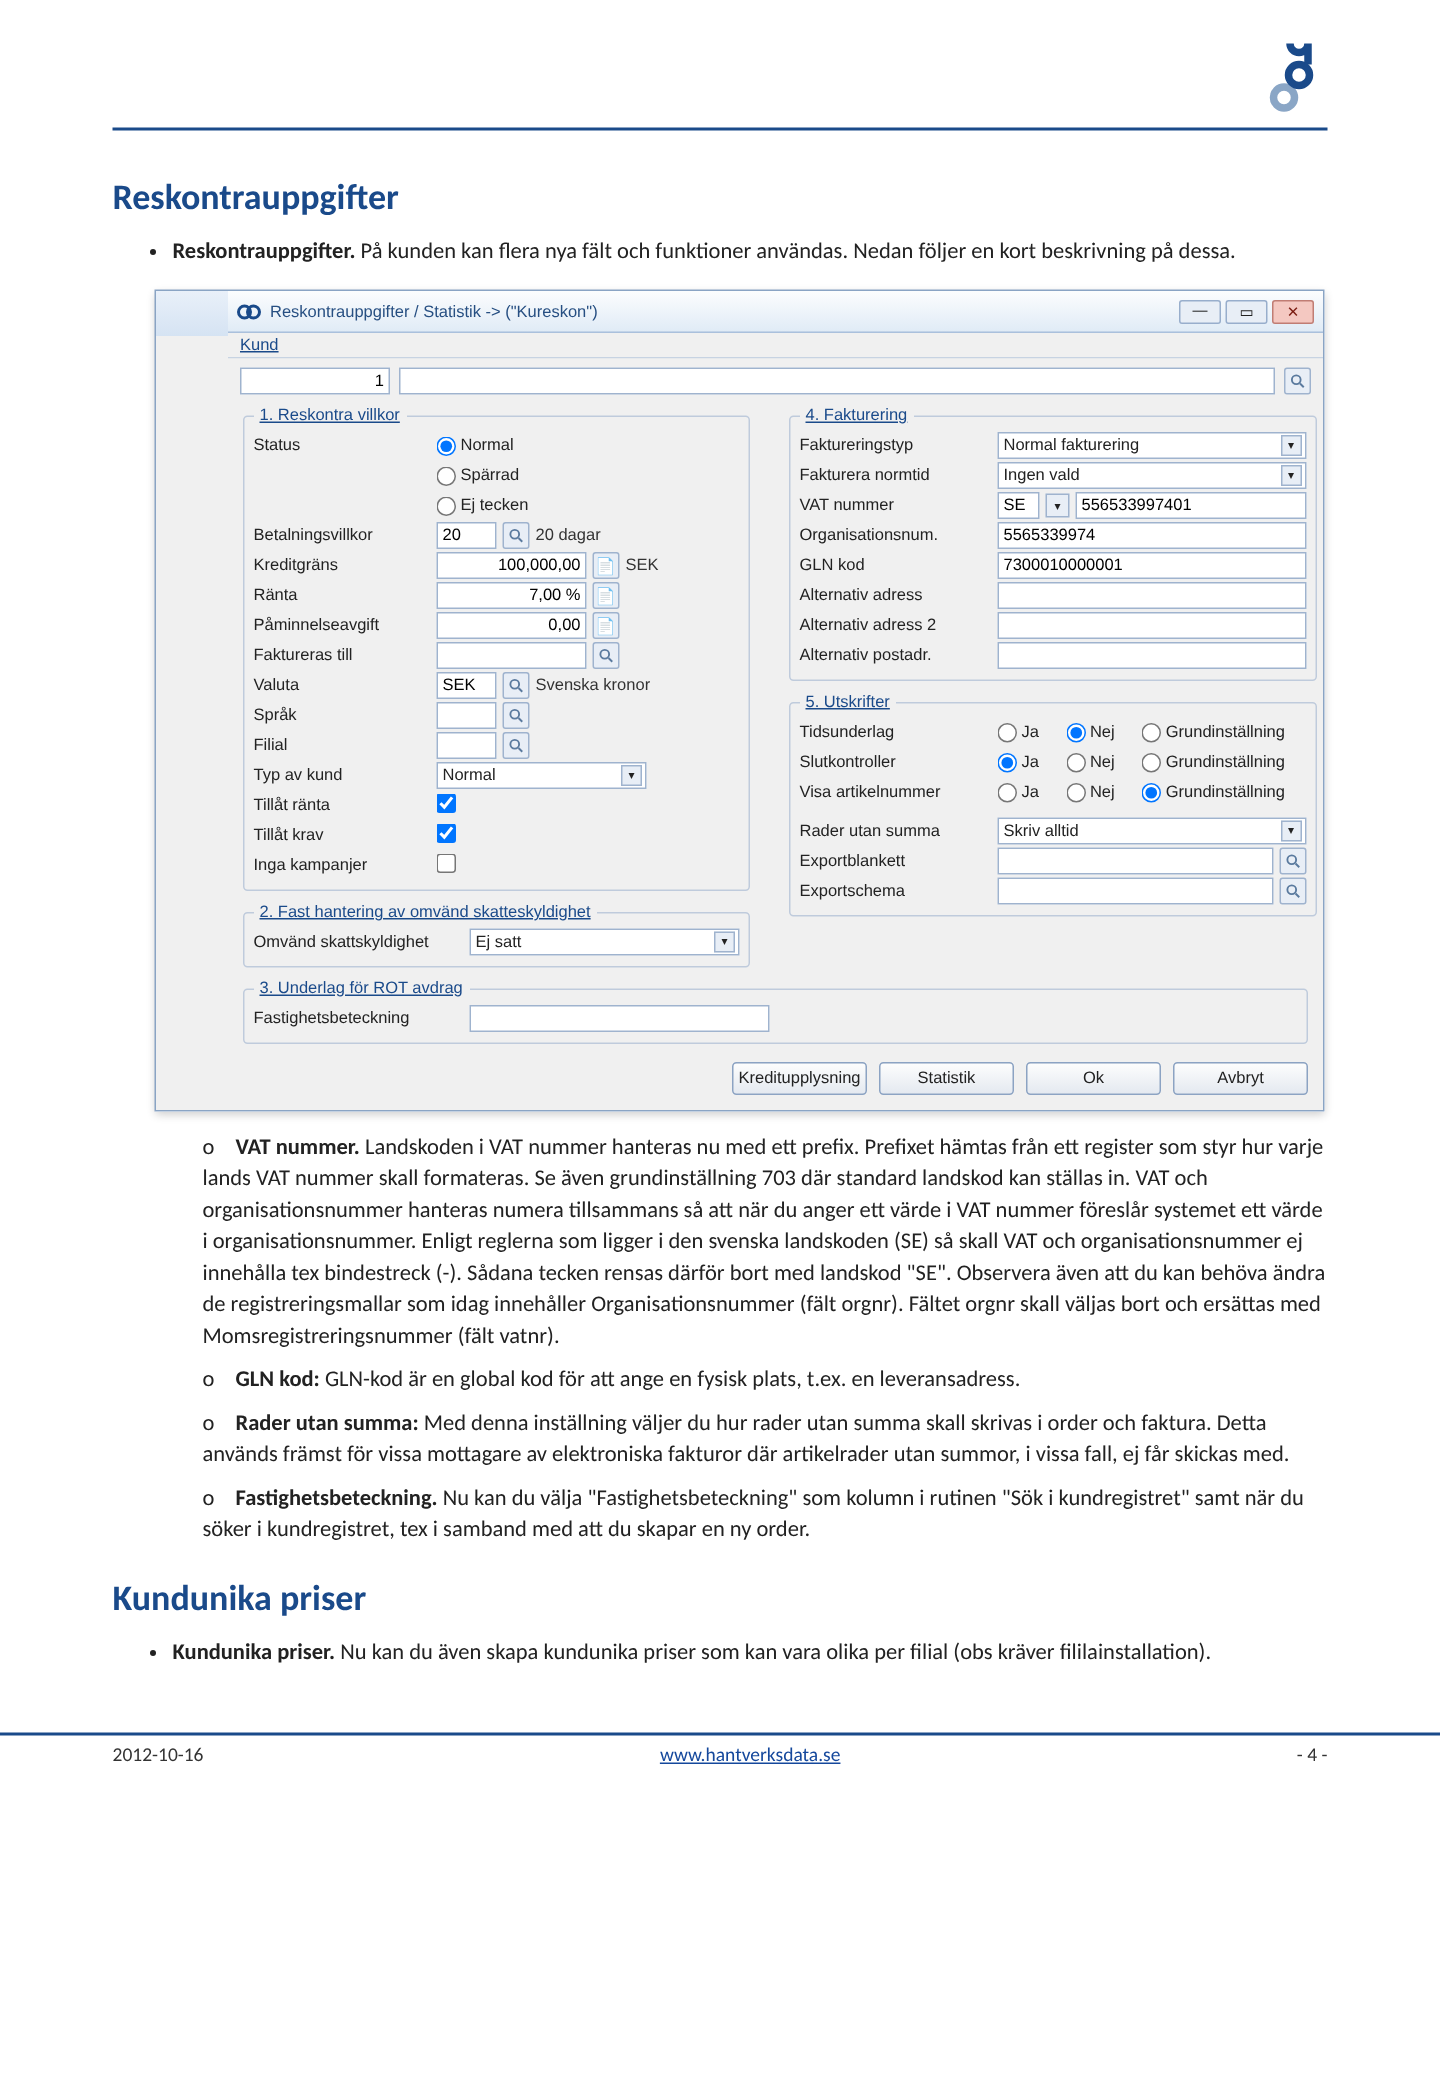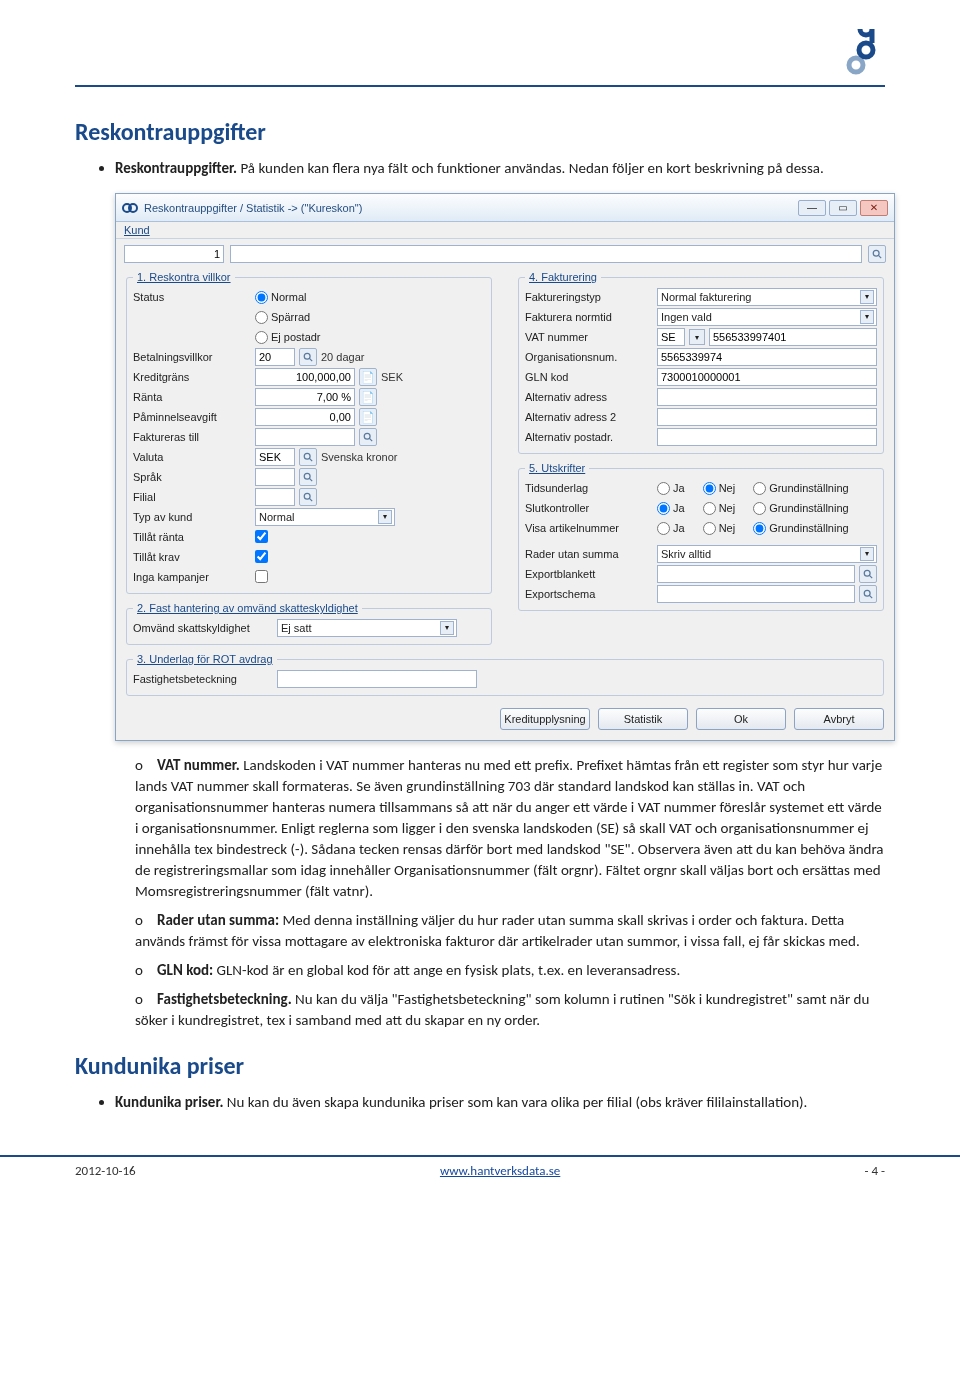--- a/index.html
+++ b/index.html
@@ -41,28 +41,29 @@
   ul.bullets li { margin-bottom: 6px; line-height: 1.4; }
   ol.sublist {
     list-style: none;
     padding-left: 60px;
     margin-top: 10px;
   }
   ol.sublist li { margin-bottom: 8px; line-height: 1.4; }
   ol.sublist li .marker { display: inline-block; width: 22px; }
   .b { font-weight: bold; }
   .screenshot {
-    margin: 14px 0 14px 40px;
+    margin: 14px 0 14px 28px;
     width: 780px;
     border: 1px solid #8aa4c4;
     background: linear-gradient(#e9f0f9, #d5e3f3 30px, #f0f0f0 30px);
     font-family: "Segoe UI", Tahoma, sans-serif;
     font-size: 11px;
     color: #222;
     box-shadow: 0 2px 6px rgba(0,0,0,0.2);
+    padding-left: 48px;
   }
   .title-bar {
     height: 28px;
     display: flex;
     align-items: center;
     padding: 0 6px;
     background: linear-gradient(#fcfdfe, #e0ebf6);
     border-bottom: 1px solid #aac0dc;
   }
   .title-icon {
@@ -248,21 +249,21 @@
               <span class="lbl"></span>
             <label class="radio">
                 <input type="radio" style="">
                 <span>Spärrad</span>
               </label>
           </div>
           <div class="row">
               <span class="lbl"></span>
             <label class="radio">
                 <input type="radio" style="">
-                <span>Ej postadr</span>
+                <span>Ej tecken</span>
               </label>
           </div>
           <div class="row">
             <span class="lbl">Betalningsvillkor</span>
             <input class="txt-input w40" value="20" style="">
             <span class="lookup-btn">
                 <svg viewBox="0 0 12 12">
                   <circle cx="5" cy="5" r="3.5" fill="none" stroke="#5a7a9e" stroke-width="1.5"></circle>
                   <line x1="8" y1="8" x2="11" y2="11" stroke="#5a7a9e" stroke-width="1.5"></line>
                 </svg>
@@ -495,22 +496,22 @@
     <div class="action-row">
       <div class="action-btn">Kreditupplysning</div>
       <div class="action-btn">Statistik</div>
       <div class="action-btn">Ok</div>
       <div class="action-btn">Avbryt</div>
     </div>
   </div>
 
   <ol class="sublist">
     <li><span class="marker">o</span><span class="b">VAT nummer.</span><span> Landskoden i VAT nummer hanteras nu med ett prefix. Prefixet hämtas från ett register som styr hur varje lands VAT nummer skall formateras. Se även grundinställning 703 där standard landskod kan ställas in. VAT och organisationsnummer hanteras numera tillsammans så att när du anger ett värde i VAT nummer föreslår systemet ett värde i organisationsnummer. Enligt reglerna som ligger i den svenska landskoden (SE) så skall VAT och organisationsnummer ej innehålla tex bindestreck (-). Sådana tecken rensas därför bort med landskod "SE". Observera även att du kan behöva ändra de registreringsmallar som idag innehåller Organisationsnummer (fält orgnr). Fältet orgnr skall väljas bort och ersättas med Momsregistreringsnummer (fält vatnr).</span></li>
+    <li><span class="marker">o</span><span class="b">GLN kod:</span><span> GLN-kod är en global kod för att ange en fysisk plats, t.ex. en leveransadress.</span></li>
     <li><span class="marker">o</span><span class="b">Rader utan summa:</span><span> Med denna inställning väljer du hur rader utan summa skall skrivas i order och faktura. Detta används främst för vissa mottagare av elektroniska fakturor där artikelrader utan summor, i vissa fall, ej får skickas med.</span></li>
-    <li><span class="marker">o</span><span class="b">GLN kod:</span><span> GLN-kod är en global kod för att ange en fysisk plats, t.ex. en leveransadress.</span></li>
     <li><span class="marker">o</span><span class="b">Fastighetsbeteckning.</span><span> Nu kan du välja "Fastighetsbeteckning" som kolumn i rutinen "Sök i kundregistret" samt när du söker i kundregistret, tex i samband med att du skapar en ny order.</span></li>
   </ol>
 
   <h2 class="section">Kundunika priser</h2>
   <ul class="bullets">
     <li>
       <span class="b">Kundunika priser.</span><span> Nu kan du även skapa kundunika priser som kan vara olika per filial (obs kräver fililainstallation).</span>
     </li>
   </ul>
 </div>

